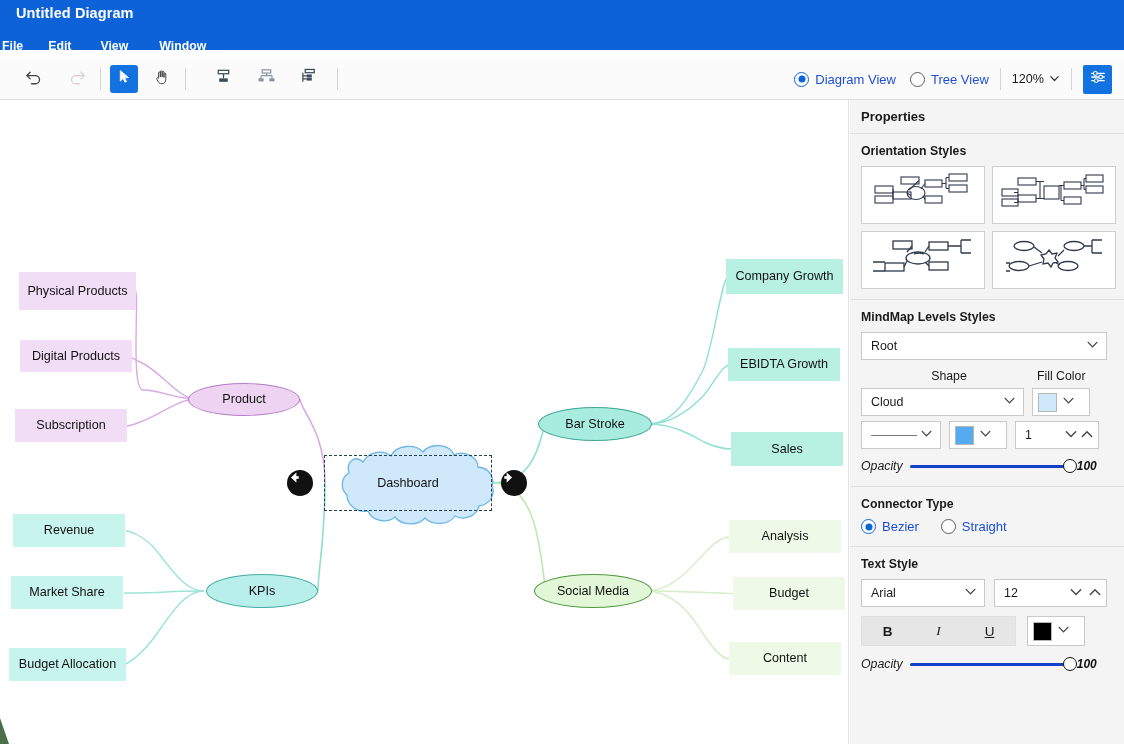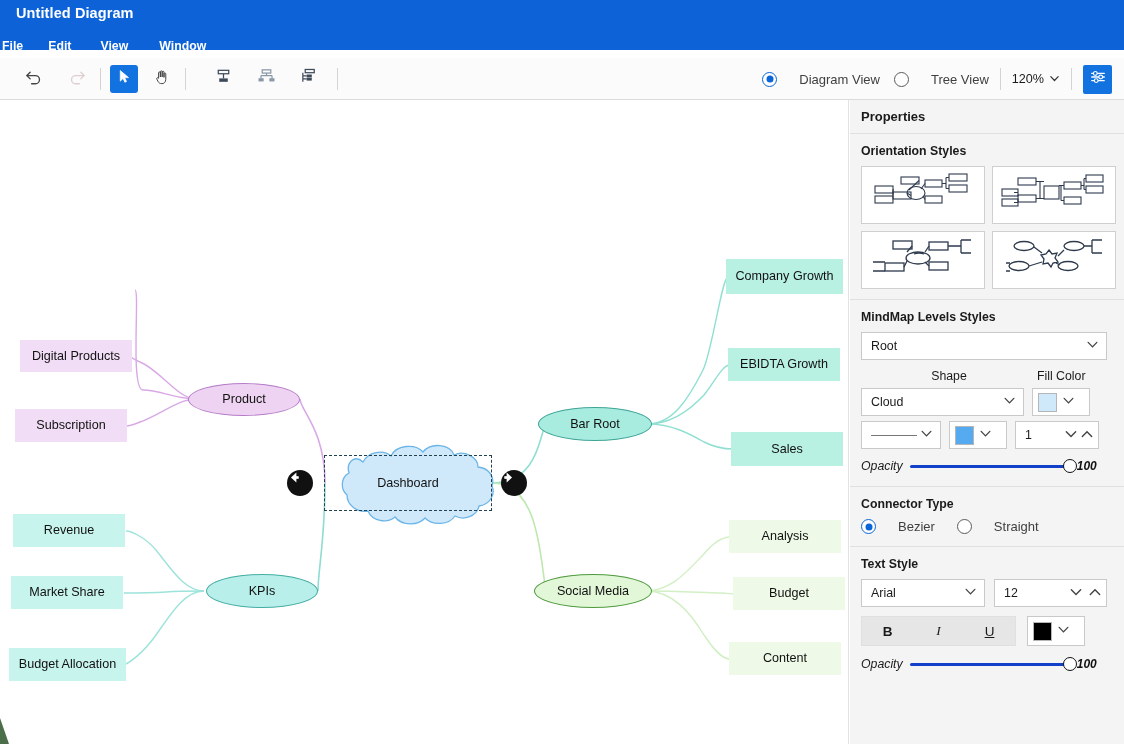--- a/index.html
+++ b/index.html
@@ -63,21 +63,21 @@
     width: 15px; height: 15px; border-radius: 50%;
     border: 1.6px solid #5b5b5b; background: #fff;
     display: inline-block; position: relative; flex: none;
   }
   .radio.on { border-color: #0a66d8; }
   .radio.on::after {
     content: ""; position: absolute; left: 50%; top: 50%;
     width: 7px; height: 7px; border-radius: 50%;
     background: #0a66d8; transform: translate(-50%, -50%);
   }
-  .radio-label { font-size: 13px; color: #404040; margin-left: 22px; }
+  .radio-label { font-size: 13px; color: #1d4ed8; margin-left: 6px; }
   .zoom-box {
     display: flex; align-items: center; cursor: pointer; gap: 5px;
   }
   .zoom-val { font-size: 12.6px; color: #1a1a1a; }
   .chev { display: inline-block; }
   .props-btn {
     width: 29px; height: 29px; background: #1272e0; border-radius: 2px;
     display: flex; align-items: center; justify-content: center; cursor: pointer;
   }
 
@@ -392,20 +392,23 @@
         <svg width="15" height="15" viewBox="0 0 16 16">
           <path d="M6 2.6 L11.8 8 L6 13.4 Z" fill="#ffffff"></path>
           <rect x="3.5" y="6.6" width="4" height="2.8" fill="#ffffff"></rect>
         </svg>
       </span>
     </div>
 
     <div class="node ellipse" style="left:188px; top:283px; width:112px; height:33px; background:#eed4f2; border:1.5px solid #b57cc7;">
       <span>Product</span>
     </div>
+    <div class="node rect" style="left:19px; top:172px; width:117px; height:38px; background:#f2ddf7;">
+      <span>Physical Products</span>
+    </div>
     <div class="node rect" style="left:20px; top:240px; width:112px; height:32px; background:#f2ddf7;">
       <span>Digital Products</span>
     </div>
     <div class="node rect" style="left:15px; top:309px; width:112px; height:33px; background:#f2ddf7;">
       <span>Subscription</span>
     </div>
 
     <div class="node ellipse" style="left:206px; top:474px; width:112px; height:34px; background:#b9efea; border:1.5px solid #45ada4;">
       <span>KPIs</span>
     </div>
@@ -413,21 +416,21 @@
       <span>Revenue</span>
     </div>
     <div class="node rect" style="left:11px; top:476px; width:112px; height:33px; background:#c8f4ee;">
       <span>Market Share</span>
     </div>
     <div class="node rect" style="left:9px; top:548px; width:117px; height:33px; background:#c8f4ee;">
       <span>Budget Allocation</span>
     </div>
 
     <div class="node ellipse" style="left:538px; top:307px; width:114px; height:34px; background:#a8ece0; border:1.5px solid #3fa598;">
-      <span>Bar Root</span>
+      <span>Bar Stroke</span>
     </div>
     <div class="node rect" style="left:726px; top:159px; width:117px; height:35px; background:#b8f0e2;">
       <span>Company Growth</span>
     </div>
     <div class="node rect" style="left:728px; top:248px; width:112px; height:33px; background:#b8f0e2;">
       <span>EBIDTA Growth</span>
     </div>
     <div class="node rect" style="left:731px; top:332px; width:112px; height:34px; background:#b8f0e2;">
       <span>Sales</span>
     </div>

